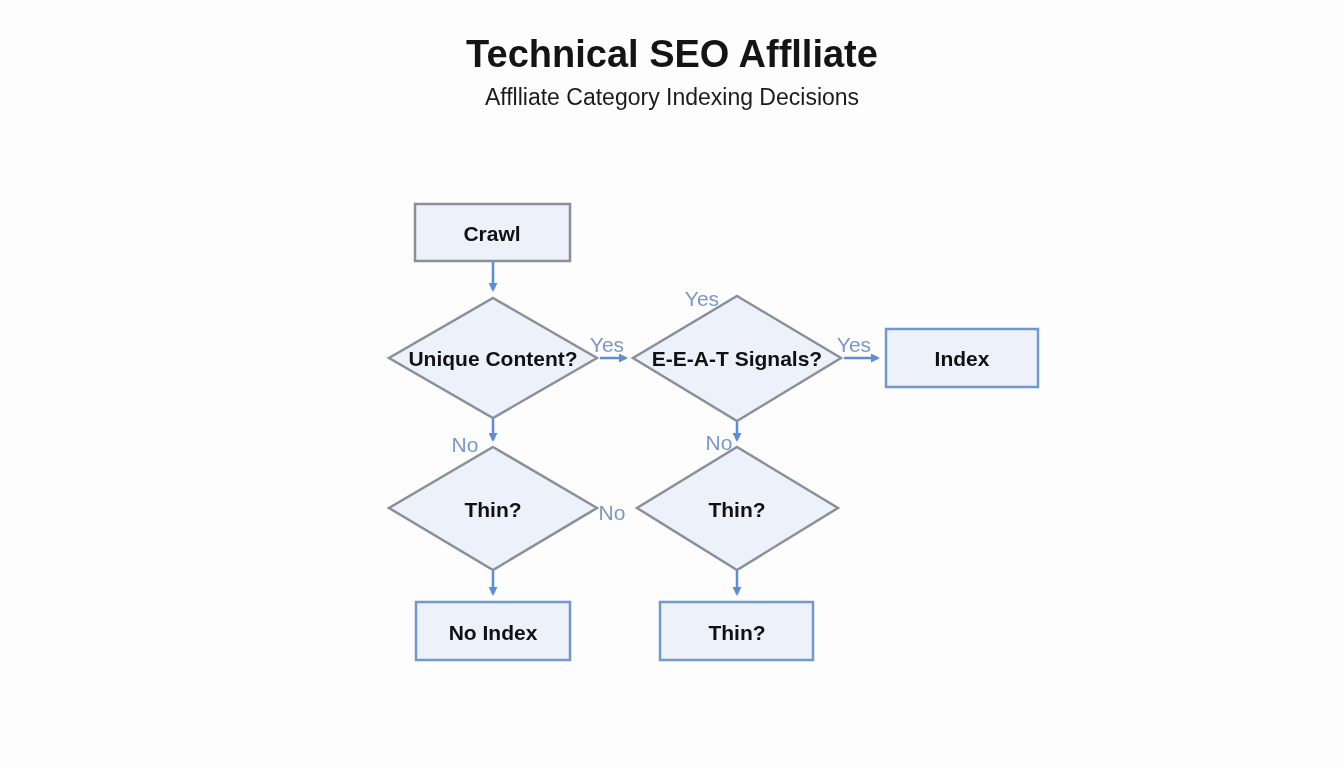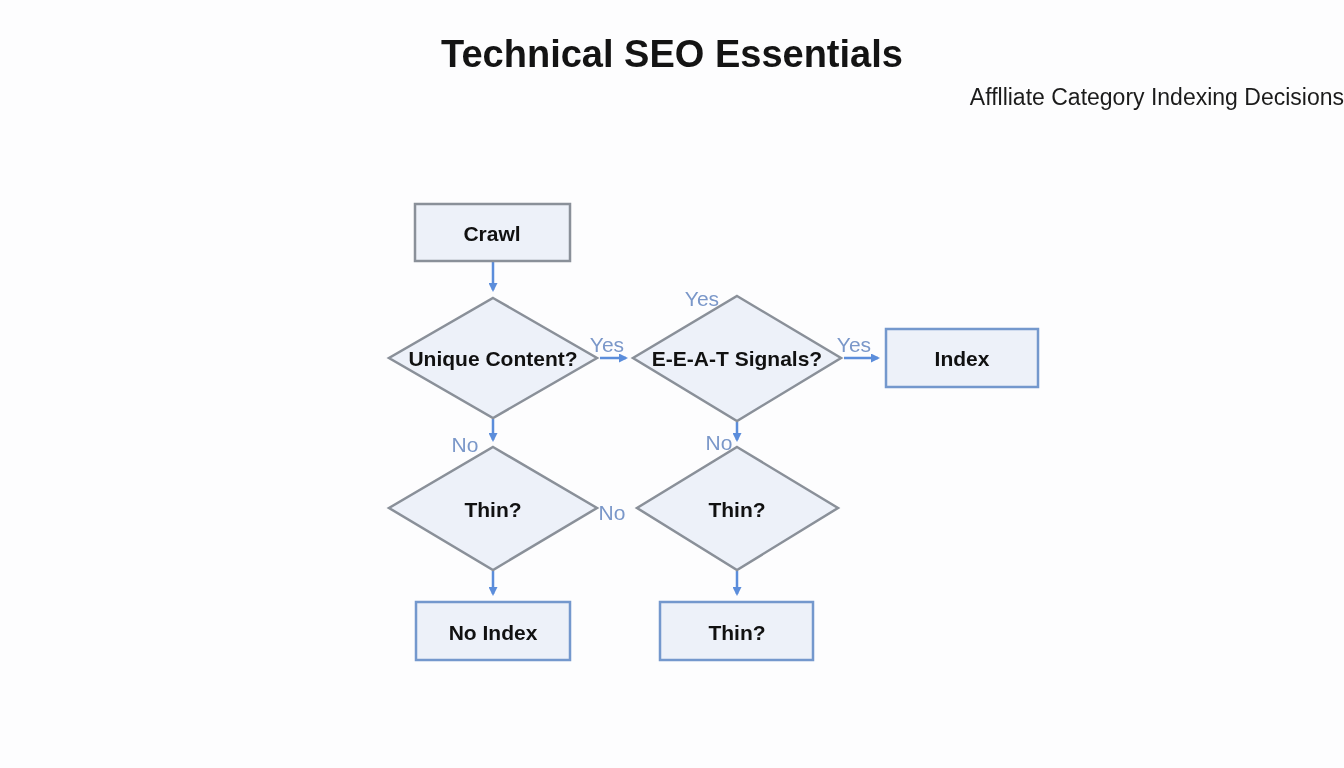--- a/index.html
+++ b/index.html
@@ -27,21 +27,20 @@
     line-height: 1.1;
     font-weight: 700;
     color: #141414;
   }
   .subtitle {
     margin: 8px 0 0 0;
     font-size: 23px;
     line-height: 1.2;
     font-weight: 400;
     color: #1b1b1b;
-    text-align: right;
   }
   svg.flowchart {
     position: absolute;
     top: 0;
     left: 0;
   }
   .shape-fill {
     fill: var(--node-fill, #edf1f9);
   }
   .gray-stroke {
@@ -72,21 +71,21 @@
     fill: none;
   }
   .arrow-head {
     fill: var(--arrow, #5b8ddb);
   }
 </style>
 </head>
 <body>
 
 <div class="header">
-  <h1 class="title">Technical SEO Essentials</h1>
+  <h1 class="title">Technical SEO Afflliate</h1>
   <h2 class="subtitle">Afflliate Category Indexing Decisions</h2>
 </div>
 
 <svg class="flowchart" width="1344" height="768" viewBox="0 0 1344 768">
   <defs>
     <marker id="arrowhead" markerWidth="9" markerHeight="9" refX="7" refY="4.5" orient="auto" markerUnits="userSpaceOnUse">
       <path class="arrow-head" d="M0,0 L9,4.5 L0,9 Z"></path>
     </marker>
   </defs>
 

